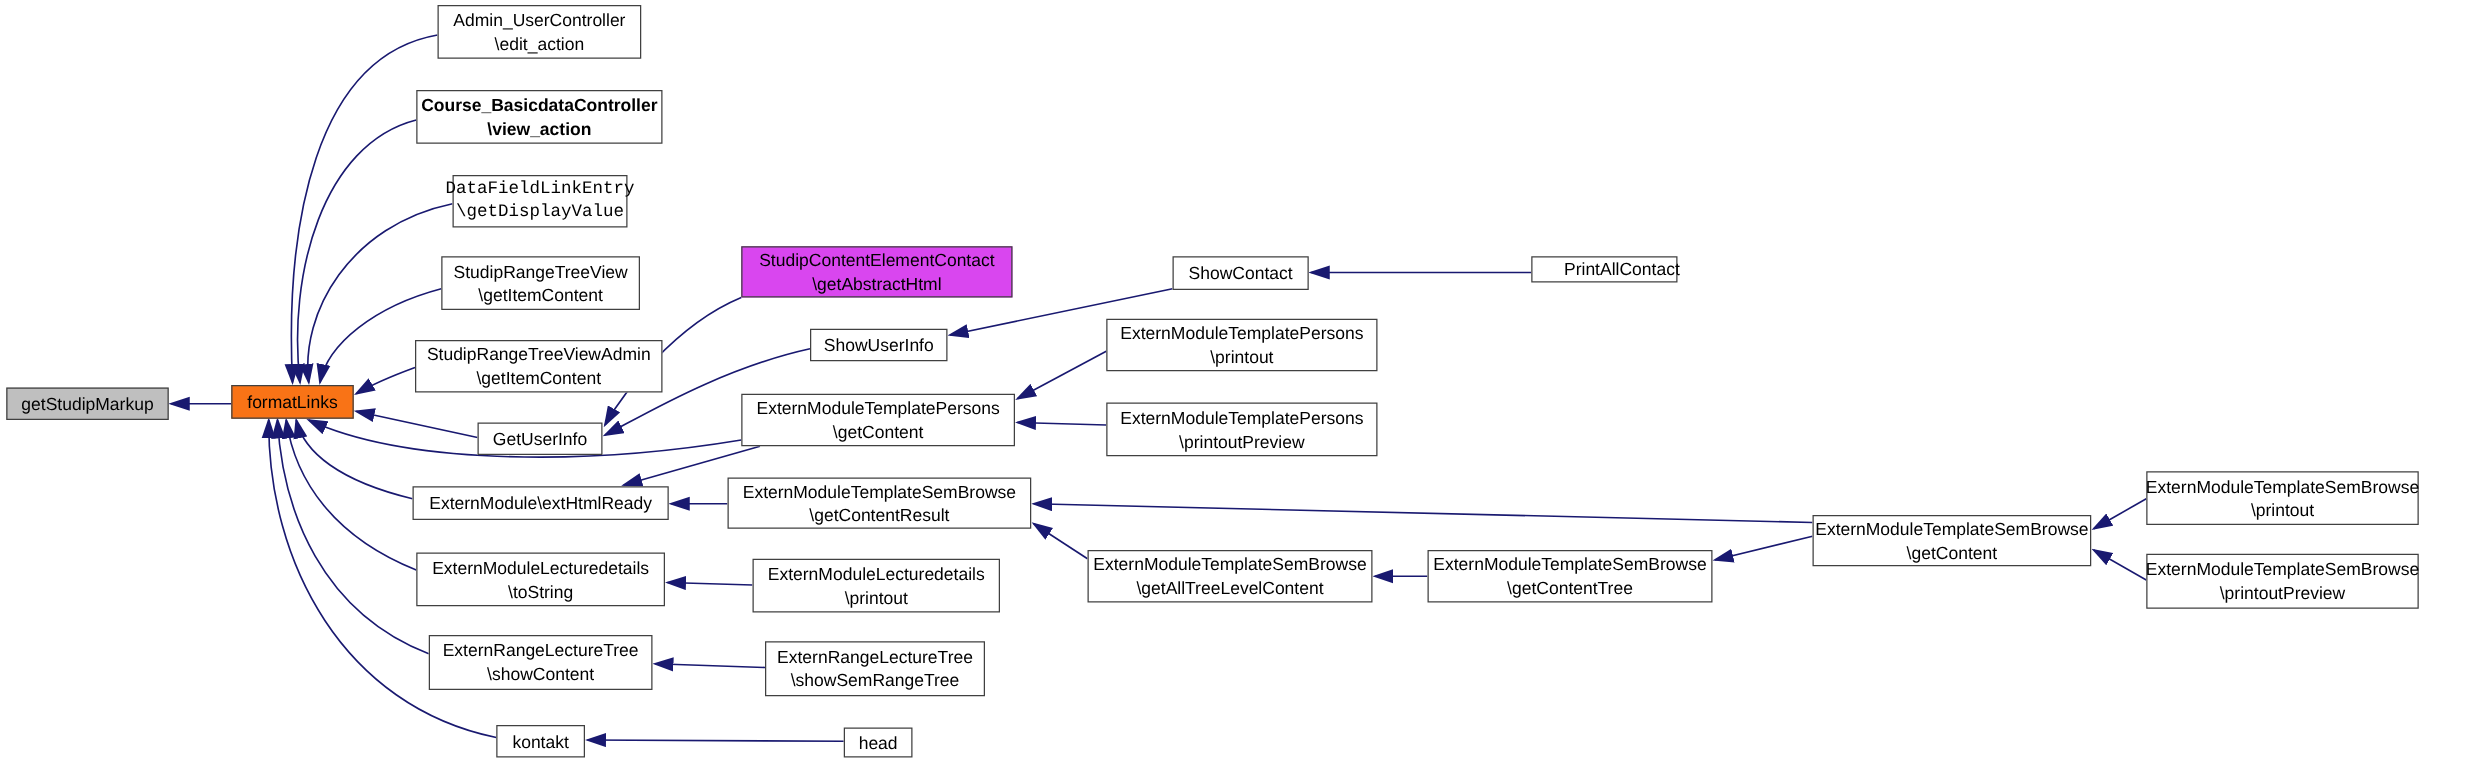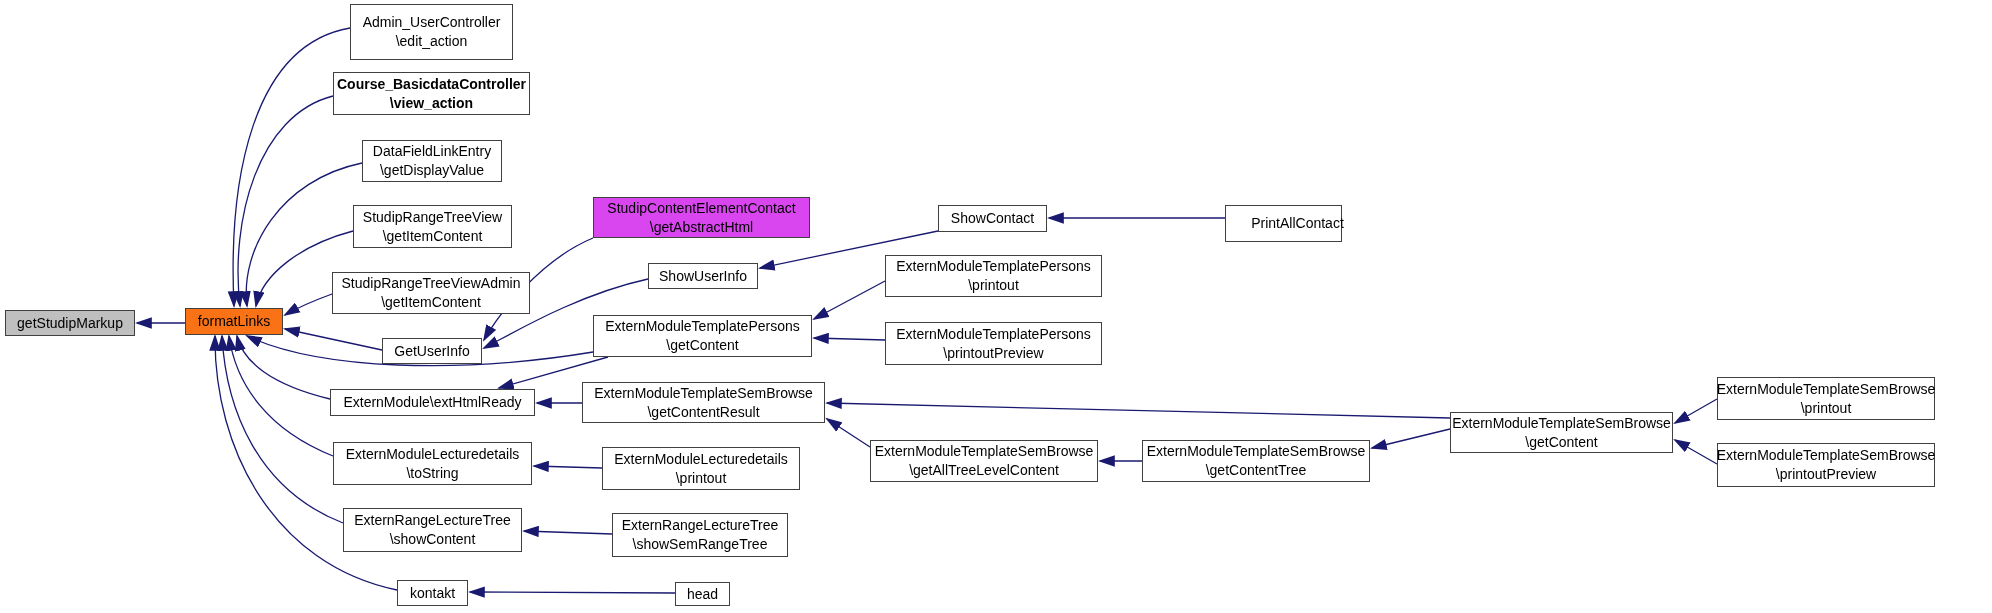--- a/index.html
+++ b/index.html
@@ -90,29 +90,29 @@
         <path class="edge" d="M1717,464 L1675,440" stroke="#191970" marker-end="url(#arrowhead)"></path>
       </g>
   </svg>
   <div id="node-layer">
       <div class="node highlight" style="left: 5px; top: 310px; width: 130px; height: 26px; border-color: rgb(64, 64, 64); background: rgb(191, 191, 191);">
         <span>getStudipMarkup</span>
       </div>
       <div class="node" style="left: 185px; top: 308px; width: 98px; height: 27px; border-color: rgb(64, 64, 64); background: #f97316;">
         <span>formatLinks</span>
       </div>
-      <div class="node" style="left: 350px; top: 4px; width: 163px; height: 56px; border-color: rgb(64, 64, 64); background: rgb(255, 255, 255);">
+      <div class="node" style="left: 350px; top: 4px; width: 163px; height: 43px; border-color: rgb(64, 64, 64); background: rgb(255, 255, 255);">
         <span>Admin_UserController</span>
         <span>\edit_action</span>
       </div>
       <div class="node" style="left: 333px; top: 72px; width: 197px; height: 43px; border-color: rgb(64, 64, 64); background: rgb(255, 255, 255); font-weight: bold;">
         <span>Course_BasicdataController</span>
         <span>\view_action</span>
       </div>
-      <div class="node" style="left: 362px; top: 140px; width: 140px; height: 42px; border-color: rgb(64, 64, 64); background: rgb(255, 255, 255);">
+      <div class="node" style="left: 362px; top: 140px; width: 140px; height: 42px; border-color: rgb(64, 64, 64); background: rgb(255, 255, 255); font-family: Liberation Mono, monospace;">
         <span>DataFieldLinkEntry</span>
         <span>\getDisplayValue</span>
       </div>
       <div class="node" style="left: 353px; top: 205px; width: 159px; height: 43px; border-color: rgb(64, 64, 64); background: rgb(255, 255, 255);">
         <span>StudipRangeTreeView</span>
         <span>\getItemContent</span>
       </div>
       <div class="node" style="left: 332px; top: 272px; width: 198px; height: 42px; border-color: rgb(64, 64, 64); background: rgb(255, 255, 255);">
         <span>StudipRangeTreeViewAdmin</span>
         <span>\getItemContent</span>
@@ -127,21 +127,21 @@
       <div class="node" style="left: 648px; top: 263px; width: 110px; height: 26px; border-color: rgb(64, 64, 64); background: rgb(255, 255, 255);">
         <span>ShowUserInfo</span>
       </div>
       <div class="node" style="left: 593px; top: 315px; width: 219px; height: 42px; border-color: rgb(64, 64, 64); background: rgb(255, 255, 255);">
         <span>ExternModuleTemplatePersons</span>
         <span>\getContent</span>
       </div>
       <div class="node" style="left: 938px; top: 205px; width: 109px; height: 27px; border-color: rgb(64, 64, 64); background: rgb(255, 255, 255);">
         <span>ShowContact</span>
       </div>
-      <div class="node" style="left: 1225px; top: 205px; width: 117px; height: 37px; border-color: rgb(64, 64, 64); background: rgb(255, 255, 255); padding-left: 28px;">
+      <div class="node" style="left: 1225px; top: 205px; width: 117px; height: 21px; border-color: rgb(64, 64, 64); background: rgb(255, 255, 255); padding-left: 28px;">
         <span>PrintAllContact</span>
       </div>
       <div class="node" style="left: 885px; top: 255px; width: 217px; height: 42px; border-color: rgb(64, 64, 64); background: rgb(255, 255, 255);">
         <span>ExternModuleTemplatePersons</span>
         <span>\printout</span>
       </div>
       <div class="node" style="left: 885px; top: 322px; width: 217px; height: 43px; border-color: rgb(64, 64, 64); background: rgb(255, 255, 255);">
         <span>ExternModuleTemplatePersons</span>
         <span>\printoutPreview</span>
       </div>

